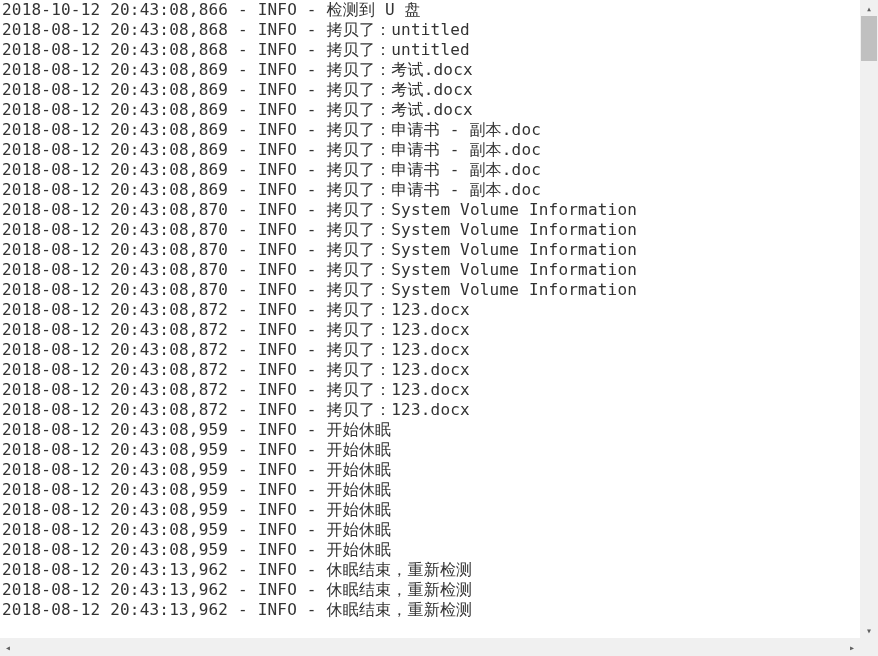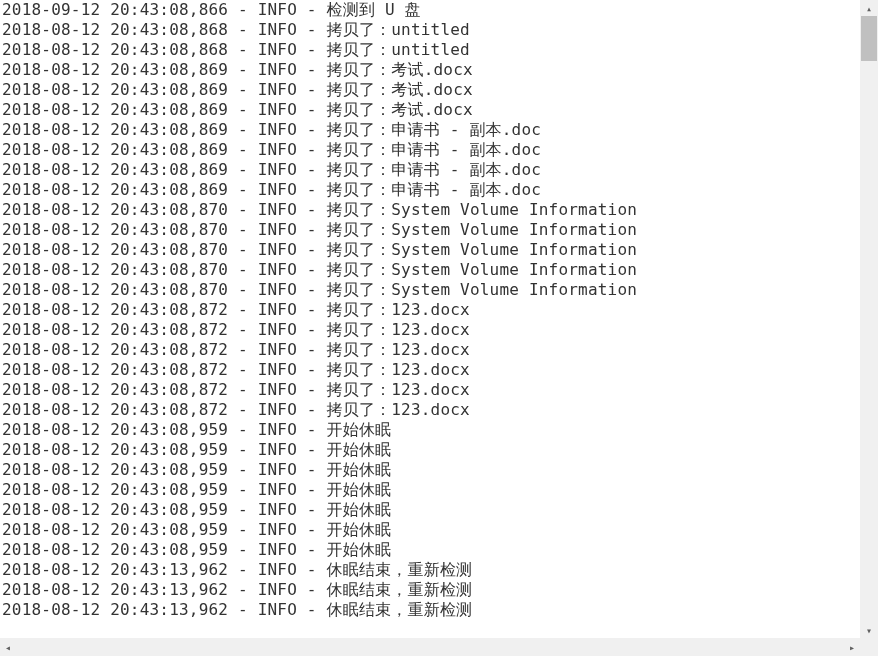--- a/index.html
+++ b/index.html
@@ -113,21 +113,21 @@
       width: 18px;
       height: 18px;
       background: #f0f0f0;
     }
   </style>
 </head>
 <body>
 
 <div class="content-wrapper">
   <div id="log-container">
-      <div class="log-line">2018-09-12 20:43:08,866 - INFO - 检测到 U 盘</div>
+      <div class="log-line">2018-10-12 20:43:08,866 - INFO - 检测到 U 盘</div>
       <div class="log-line">2018-08-12 20:43:08,868 - INFO - 拷贝了：untitled</div>
       <div class="log-line">2018-08-12 20:43:08,868 - INFO - 拷贝了：untitled</div>
       <div class="log-line">2018-08-12 20:43:08,869 - INFO - 拷贝了：考试.docx</div>
       <div class="log-line">2018-08-12 20:43:08,869 - INFO - 拷贝了：考试.docx</div>
       <div class="log-line">2018-08-12 20:43:08,869 - INFO - 拷贝了：考试.docx</div>
       <div class="log-line">2018-08-12 20:43:08,869 - INFO - 拷贝了：申请书 - 副本.doc</div>
       <div class="log-line">2018-08-12 20:43:08,869 - INFO - 拷贝了：申请书 - 副本.doc</div>
       <div class="log-line">2018-08-12 20:43:08,869 - INFO - 拷贝了：申请书 - 副本.doc</div>
       <div class="log-line">2018-08-12 20:43:08,869 - INFO - 拷贝了：申请书 - 副本.doc</div>
       <div class="log-line">2018-08-12 20:43:08,870 - INFO - 拷贝了：System Volume Information</div>

